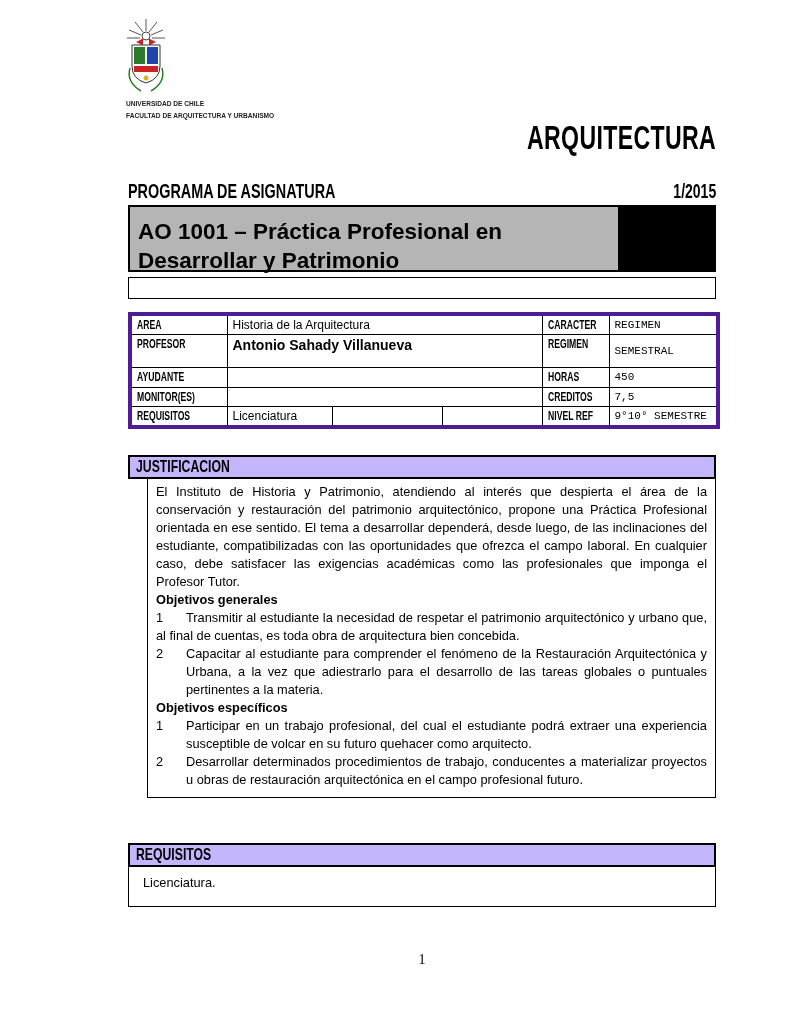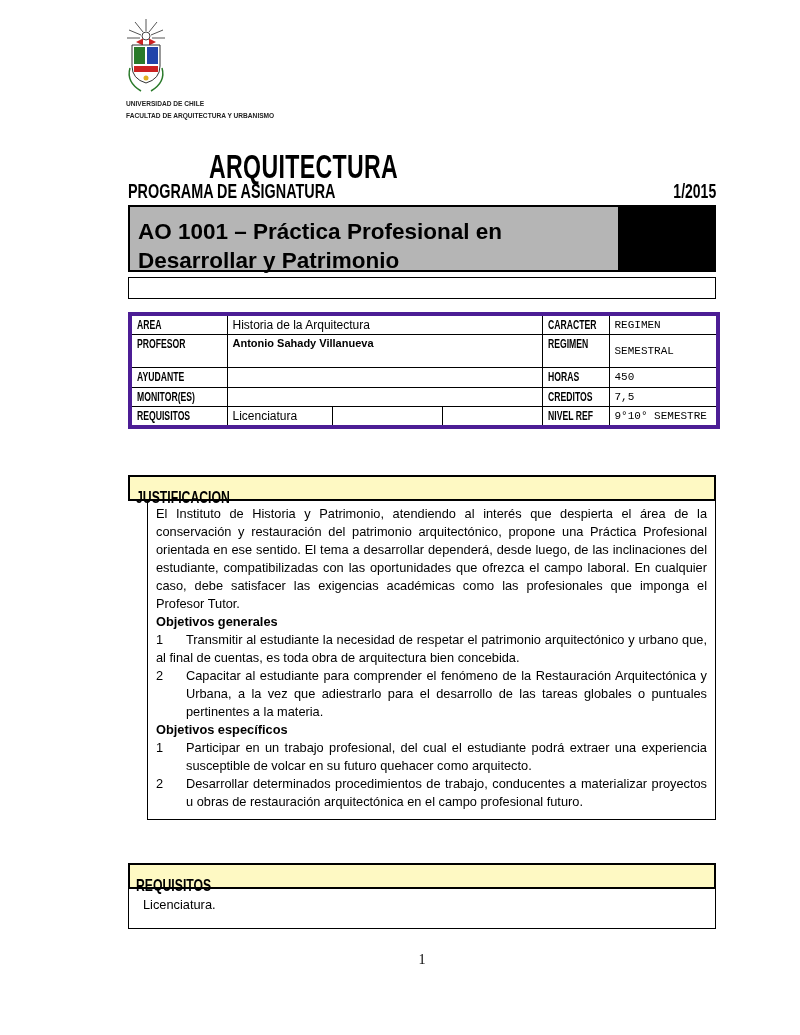--- a/index.html
+++ b/index.html
@@ -15,21 +15,21 @@
            transform:scaleX(0.72); transform-origin:0 50%; }
   .cond-r{ display:inline-block; white-space:nowrap; font-weight:bold;
            transform:scaleX(0.70); transform-origin:100% 50%; }
 
   
   .logo-area { position:absolute; left:122px; top:18px; }
   .uni-text  { position:absolute; left:126px; top:96px; line-height:9px; }
   .uni-text .cond { font-size:7.5px; transform:scaleX(0.88); color:#222; }
 
   
-  .arq { position:absolute; left:128px; top:148px; width:588px; text-align:left; }
+  .arq { position:absolute; left:128px; top:119px; width:588px; text-align:right; }
   .arq .cond-r { font-size:33px; letter-spacing:0.5px; }
 
   
   .prog-row { position:absolute; left:128px; top:180px; width:588px;
               display:flex; justify-content:space-between; align-items:flex-end; }
   .prog-row .cond, .prog-row .cond-r { font-size:20px; }
 
   
   .title-box { position:absolute; left:128px; top:205px; width:588px; height:67px;
                border:2px solid #000; display:flex; }
@@ -39,30 +39,30 @@
 
   .empty-box { position:absolute; left:128px; top:277px; width:588px; height:22px;
                border:1px solid #000; background:#fff; }
 
   
   .info-table { position:absolute; left:128px; top:312px; width:588px;
                 border-collapse:collapse; border:4px solid #4c1d95; table-layout:fixed; }
   .info-table td { border:1px solid #000; font-size:12px; padding:1px 5px;
                    vertical-align:middle; overflow:hidden; }
   .info-table .lbl .cond { font-size:12px; }
-  .info-table .val-bold { font-weight:bold; font-size:11px; }
+  .info-table .val-bold { font-weight:bold; font-size:14px; }
   .info-table .rv { font-family:"Liberation Mono", monospace; font-size:11px; }
   .info-table .vtop { vertical-align:top; padding-top:2px; }
 
   
   .section { position:absolute; left:128px; width:588px; }
   .sec-just { top:455px; }
   .sec-req  { top:843px; }
-  .section-header { background:#fef9c3; border:2px solid #000; height:24px;
-                    padding:11px 6px; line-height:20px;margin-top:20px; }
+  .section-header { background:#c4b5fd; border:2px solid #000; height:24px;
+                    padding:0 6px; line-height:20px; }
   .section-header .cond { font-size:17px; }
   .section-body { border:1px solid #000; border-top:none; background:#fff;
                   font-size:12.8px; line-height:18px; }
   .just-body { padding:4px 8px 8px 8px; min-height:300px;margin-left:19px; }
   .req-body  { padding:7px 0 0 14px; height:40px; }
 
   .just-body p { text-align:justify; }
   .obj-label { font-weight:bold; text-align:left !important; }
   .item-inline .num-inline { display:inline-block; width:30px; }
   .item-flex { display:flex; }

